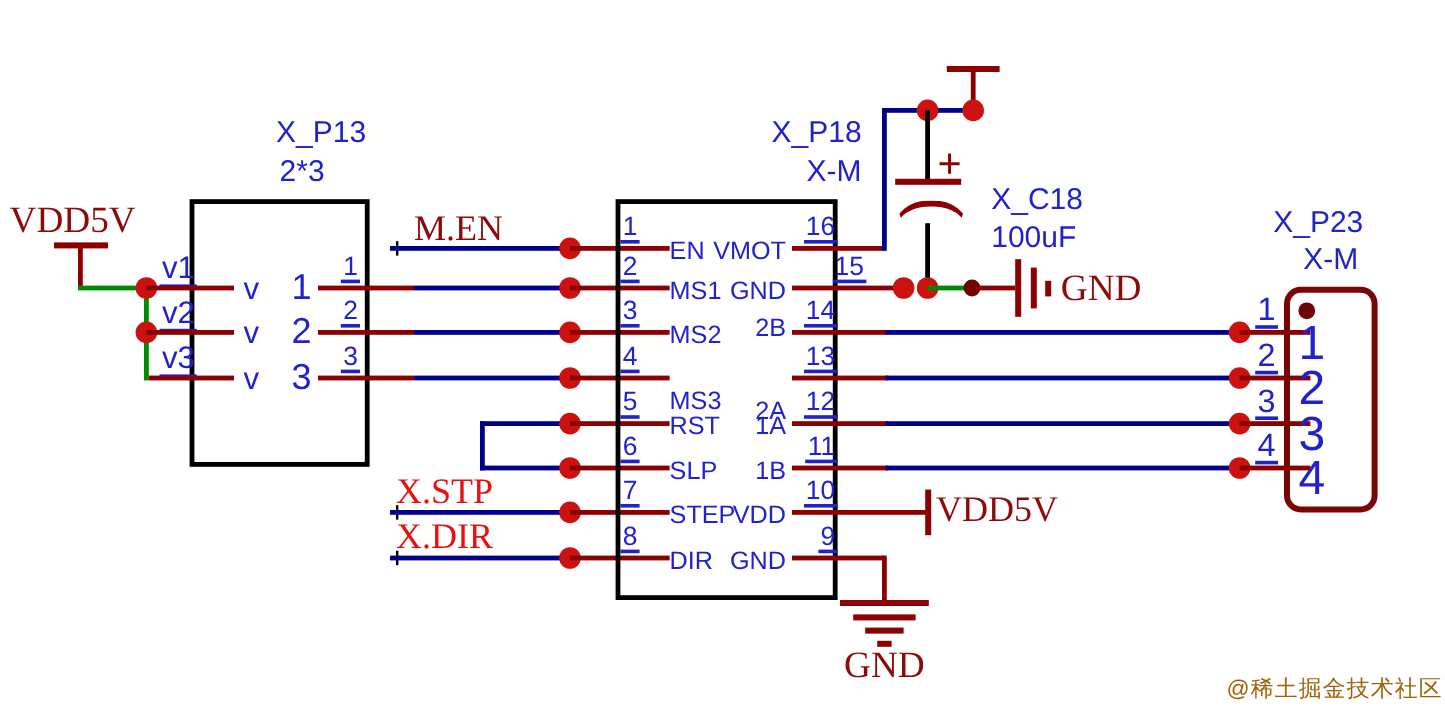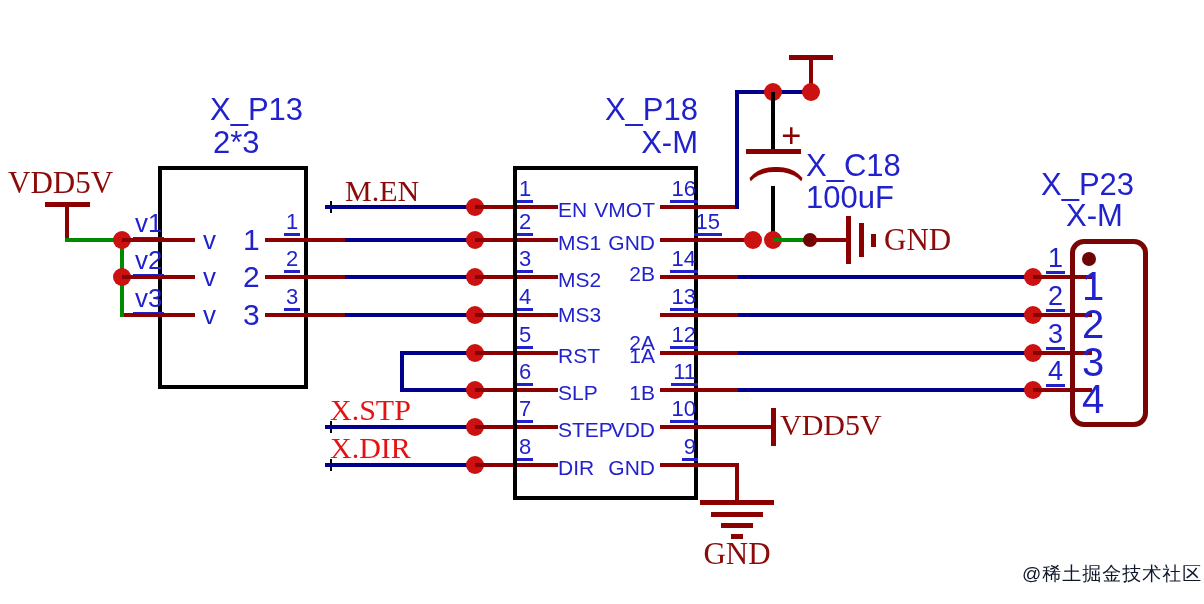--- a/index.html
+++ b/index.html
@@ -13,36 +13,36 @@
   .dot{position:absolute;width:18px;height:18px;border-radius:50%;background:#cc1111;}
   .dot.dk{width:14px;height:14px;background:#6d0505;}
   
   .box{position:absolute;border:4px solid #000;background:transparent;}
   .rbox{position:absolute;border:5px solid #7a0505;border-radius:14px;background:transparent;}
   
   .ser{position:absolute;font-family:"Liberation Serif",serif;color:#8b0a0a;font-size:31px;
        line-height:1;white-space:nowrap;}
   .red{color:#e51212;}
   .sans{position:absolute;color:#2222cc;white-space:nowrap;line-height:1;}
-  .ref{font-size:31px;line-height:32px;}
+  .ref{font-size:25px;line-height:32px;margin-left:20px;}
   .pname{font-size:21px;line-height:21px;}
   .pnum{font-size:22px;line-height:23px;border-bottom:3px solid #2222cc;padding:0 2px;}
   .pnumlg{font-size:27px;line-height:26px;border-bottom:3px solid #2222cc;padding:0 2px;}
   .netlbl{font-size:26px;line-height:27px;border-bottom:3px solid #2222cc;padding:0 2px;}
   .bignum{font-size:40px;line-height:40px;}
   .p13name{font-size:26px;line-height:26px;}
   .p13num{font-size:30px;line-height:30px;}
   .plus{position:absolute;font-family:"Liberation Serif",serif;font-weight:bold;
         color:#8b0000;font-size:36px;line-height:1;}
   .arc{position:absolute;border-top:5px solid #8b0000;border-left:2px solid transparent;
        border-right:2px solid transparent;border-radius:29px 29px 0 0 / 24px 24px 0 0;}
   .cross{position:absolute;width:12px;height:12px;}
   .cross::before{content:"";position:absolute;left:0;top:5px;width:12px;height:2px;background:#000;}
   .cross::after{content:"";position:absolute;left:5px;top:0;width:2px;height:12px;background:#000;}
-  .wm{position:absolute;font-size:19px;color:#0f172a;letter-spacing:1px;}
+  .wm{position:absolute;font-size:19px;color:#a16207;letter-spacing:1px;}
   .tar{text-align:right;}
 </style>
 </head>
 <body>
 
 <div id="canvas">
 
   <div class="ser" style="left:8px;top:167px;">VDD5V</div>
   <div class="wire h mar" style="left:45px;top:202px;width:45px;height:5px;"></div>
   <div class="wire v mar" style="left:65px;top:205px;height:35px;"></div>
@@ -121,21 +121,21 @@
   <div class="sans pnum" style="left:517px;top:247px;">3</div>
   <div class="sans pnum" style="left:517px;top:285px;">4</div>
   <div class="sans pnum" style="left:517px;top:323px;">5</div>
   <div class="sans pnum" style="left:517px;top:360px;">6</div>
   <div class="sans pnum" style="left:517px;top:397px;">7</div>
   <div class="sans pnum" style="left:517px;top:435px;">8</div>
 
   <div class="sans pname" style="left:558px;top:199px;">EN</div>
   <div class="sans pname" style="left:558px;top:232px;">MS1</div>
   <div class="sans pname" style="left:558px;top:269px;">MS2</div>
-  <div class="sans pname" style="left:558px;top:304px;text-align:right;">MS3</div>
+  <div class="sans pname" style="left:558px;top:324px;text-align:right;">MS3</div>
   <div class="sans pname" style="left:558px;top:345px;">RST</div>
   <div class="sans pname" style="left:558px;top:382px;">SLP</div>
   <div class="sans pname" style="left:558px;top:419px;">STEP</div>
   <div class="sans pname" style="left:558px;top:457px;">DIR</div>
 
   <div class="sans pnum" style="right:506px;top:177px;">16</div>
   <div class="sans pnum" style="right:482px;top:210px;">15</div>
   <div class="sans pnum" style="right:506px;top:247px;">14</div>
   <div class="sans pnum" style="right:506px;top:285px;">13</div>
   <div class="sans pnum" style="right:506px;top:323px;">12</div>

